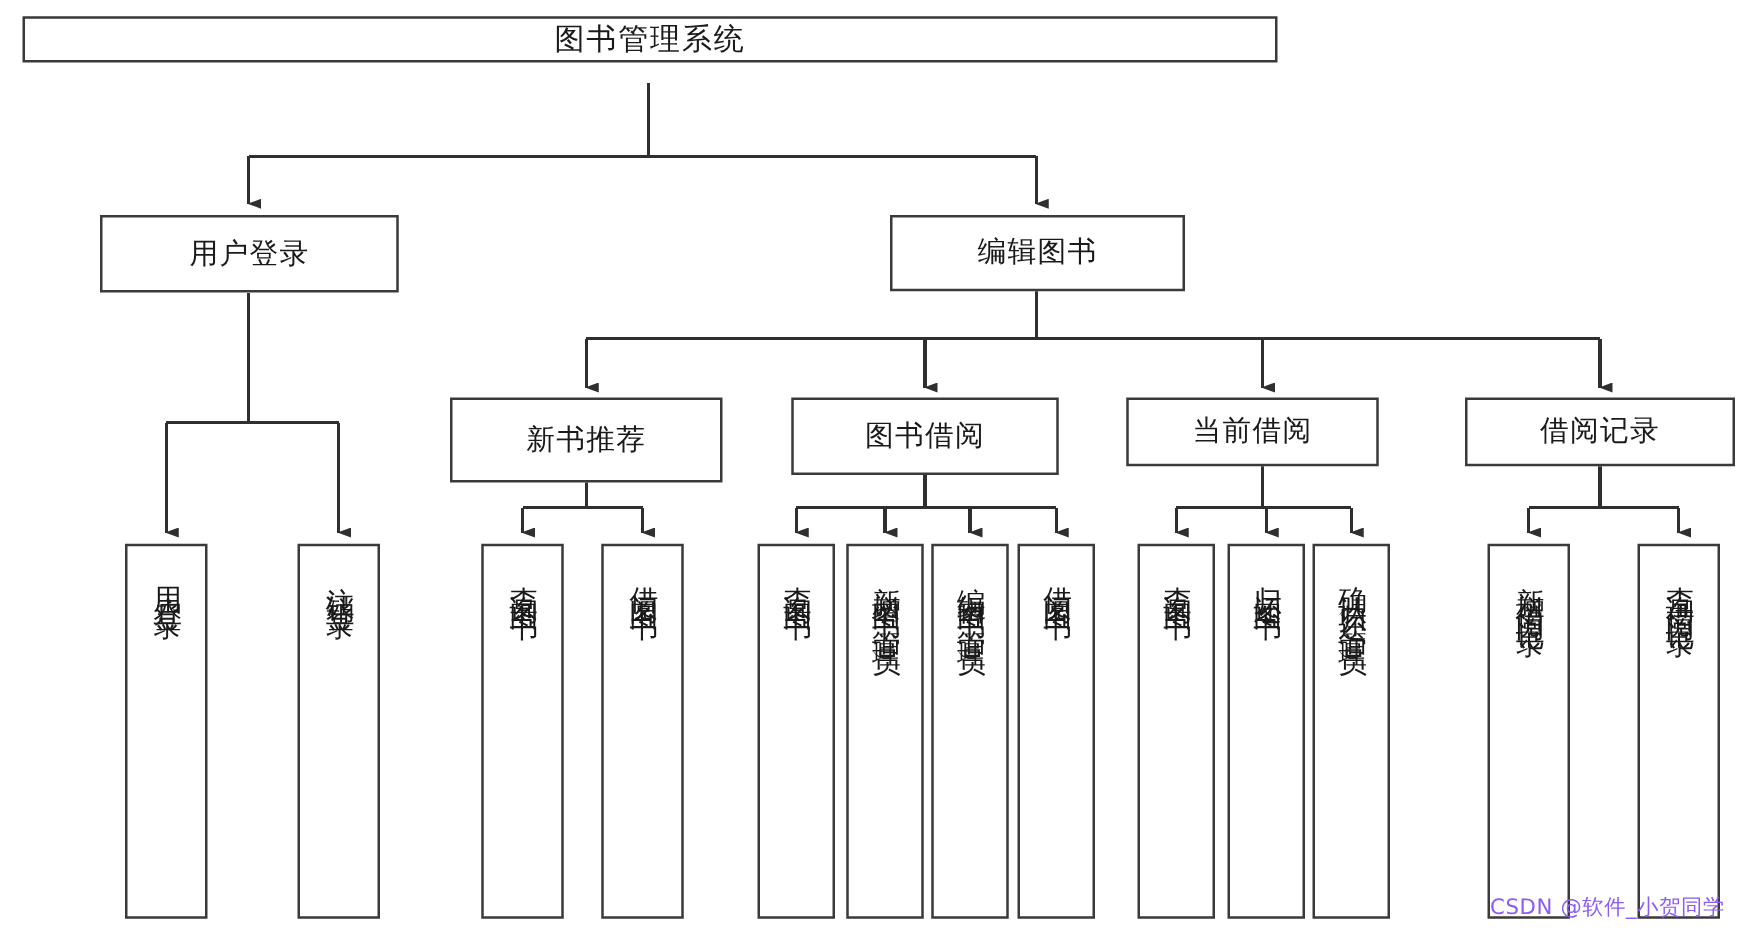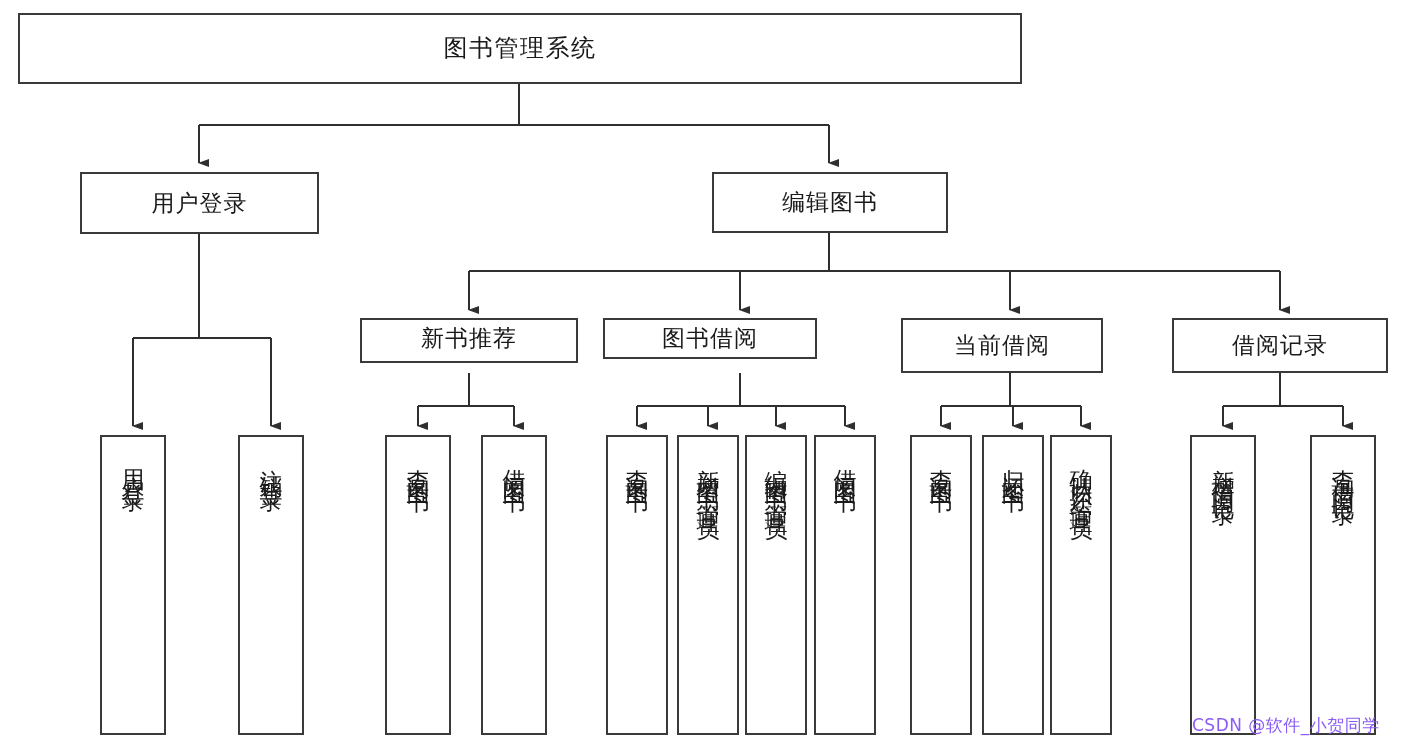--- a/index.html
+++ b/index.html
@@ -120,35 +120,35 @@
       <path d="M1013,406 L1013,426" marker-end="url(#arw)"></path>
       <path d="M1081,406 L1081,426" marker-end="url(#arw)"></path>
 
       <path d="M1280,373 L1280,406"></path>
       <path d="M1223,406 L1343,406"></path>
       <path d="M1223,406 L1223,426" marker-end="url(#arw)"></path>
       <path d="M1343,406 L1343,426" marker-end="url(#arw)"></path>
     </g>
   </svg>
 
-  <div class="node horiz title" style="left:18px; top:13px; width:1004px; height:71px;">
+  <div class="node horiz title" style="left:18px; top:13px; width:1004px; height:37px;">
     <span class="label">图书管理系统</span>
   </div>
 
   <div class="node horiz" style="left:80px; top:172px; width:239px; height:62px;">
     <span class="label">用户登录</span>
   </div>
   <div class="node horiz" style="left:712px; top:172px; width:236px; height:61px;">
     <span class="label">编辑图书</span>
   </div>
 
-  <div class="node horiz" style="left:360px; top:318px; width:218px; height:45px;font-family:Liberation Mono, monospace;">
+  <div class="node horiz" style="left:360px; top:318px; width:218px; height:68px;">
     <span class="label">新书推荐</span>
   </div>
-  <div class="node horiz" style="left:603px; top:318px; width:214px; height:41px;">
+  <div class="node horiz" style="left:633px; top:318px; width:214px; height:62px;">
     <span class="label">图书借阅</span>
   </div>
   <div class="node horiz" style="left:901px; top:318px; width:202px; height:55px;">
     <span class="label">当前借阅</span>
   </div>
   <div class="node horiz" style="left:1172px; top:318px; width:216px; height:55px;">
     <span class="label">借阅记录</span>
   </div>
 
   <div class="node vert" style="left:100px; top:435px; width:66px; height:300px;">

